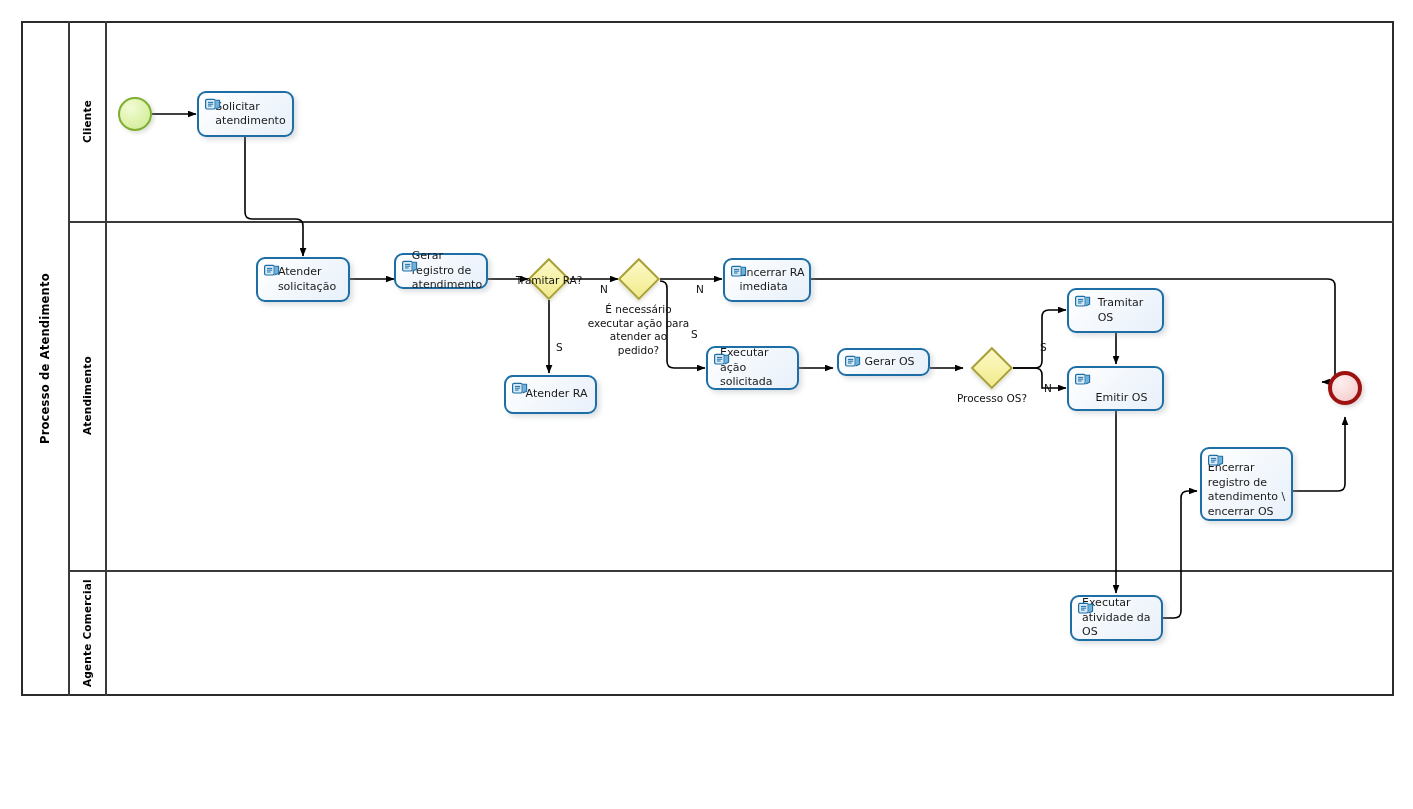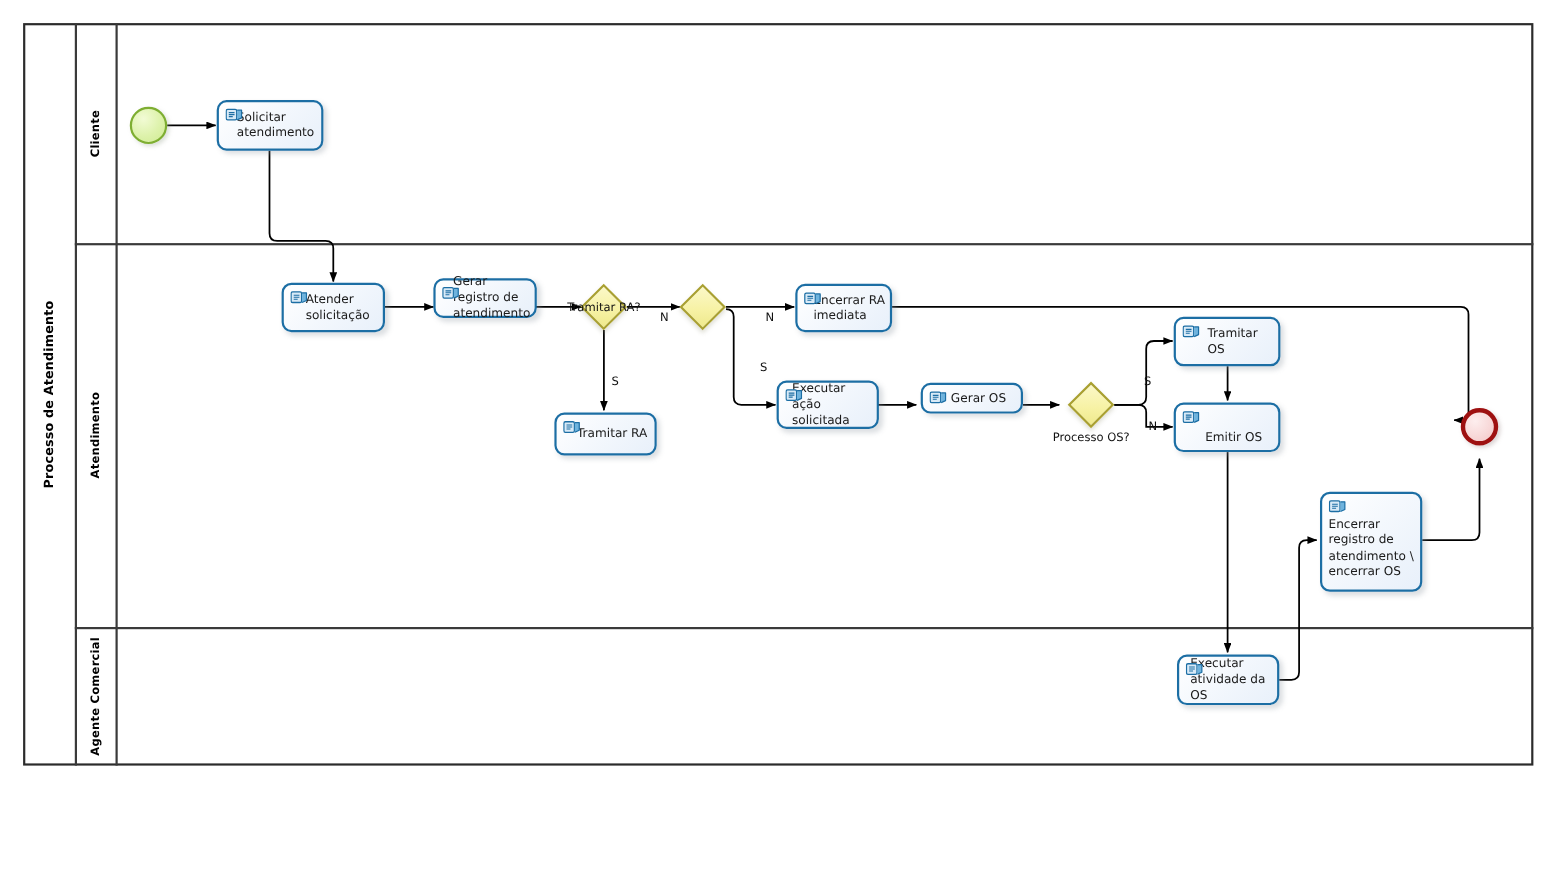--- a/index.html
+++ b/index.html
@@ -158,21 +158,21 @@
     </div>
   </div>
 
   <div class="task" style="left:504px;top:375px;width:93px;height:39px;">
     <div class="task-inner">
       <svg class="task-ico" viewBox="0 0 16 13">
         <rect x="0.6" y="1.4" width="9.6" height="9.6" rx="1.4" fill="#d8eaf7" stroke="#1c6ea4" stroke-width="1.2"></rect>
         <path d="M10.6,2.2 L14.6,2.2 L14.6,9.2 L10.6,11" fill="#6fb3dd" stroke="#1c6ea4" stroke-width="1.1" stroke-linejoin="round"></path>
         <path d="M3,4.4 H8.2 M3,6.2 H8.2 M3,8 H6.6" stroke="#1c6ea4" stroke-width="1"></path>
       </svg>
-      <span class="task-label" style="padding-left:16px;">Tramitar RA</span>
+      <span class="task-label" style="padding-left:16px;">Atender RA</span>
     </div>
   </div>
 
   <div class="task" style="left:723px;top:258px;width:88px;height:44px;">
     <div class="task-inner">
       <svg class="task-ico" viewBox="0 0 16 13">
         <rect x="0.6" y="1.4" width="9.6" height="9.6" rx="1.4" fill="#d8eaf7" stroke="#1c6ea4" stroke-width="1.2"></rect>
         <path d="M10.6,2.2 L14.6,2.2 L14.6,9.2 L10.6,11" fill="#6fb3dd" stroke="#1c6ea4" stroke-width="1.1" stroke-linejoin="round"></path>
         <path d="M3,4.4 H8.2 M3,6.2 H8.2 M3,8 H6.6" stroke="#1c6ea4" stroke-width="1"></path>
       </svg>
@@ -220,21 +220,21 @@
     <div class="task-inner">
       <svg class="task-ico" viewBox="0 0 16 13">
         <rect x="0.6" y="1.4" width="9.6" height="9.6" rx="1.4" fill="#d8eaf7" stroke="#1c6ea4" stroke-width="1.2"></rect>
         <path d="M10.6,2.2 L14.6,2.2 L14.6,9.2 L10.6,11" fill="#6fb3dd" stroke="#1c6ea4" stroke-width="1.1" stroke-linejoin="round"></path>
         <path d="M3,4.4 H8.2 M3,6.2 H8.2 M3,8 H6.6" stroke="#1c6ea4" stroke-width="1"></path>
       </svg>
       <span class="task-label" style="padding-left:16px;margin-top:19px;">Emitir OS</span>
     </div>
   </div>
 
-  <div class="task" style="left:1200px;top:447px;width:93px;height:91px;">
+  <div class="task" style="left:1200px;top:447px;width:93px;height:74px;">
     <div class="task-inner">
       <svg class="task-ico" viewBox="0 0 16 13">
         <rect x="0.6" y="1.4" width="9.6" height="9.6" rx="1.4" fill="#d8eaf7" stroke="#1c6ea4" stroke-width="1.2"></rect>
         <path d="M10.6,2.2 L14.6,2.2 L14.6,9.2 L10.6,11" fill="#6fb3dd" stroke="#1c6ea4" stroke-width="1.1" stroke-linejoin="round"></path>
         <path d="M3,4.4 H8.2 M3,6.2 H8.2 M3,8 H6.6" stroke="#1c6ea4" stroke-width="1"></path>
       </svg>
       <span class="task-label" style="padding-top:12px;">Encerrar
 registro de
 atendimento \
 encerrar OS</span>
@@ -254,20 +254,24 @@
   </div>
 
   <div class="gw" style="left:528px;top:258px;">
       <i></i>
     </div>
   <div class="gwlab" style="left:489px;top:236px;width:120px;margin-top:38px;">Tramitar  RA?</div>
 
   <div class="gw" style="left:618px;top:258px;">
       <i></i>
     </div>
+  <div class="gwlab" style="left:569px;top:303px;width:139px;">É necessário
+executar ação para
+atender ao
+pedido?</div>
 
   <div class="gw" style="left:971px;top:347px;">
       <i></i>
     </div>
   <div class="gwlab" style="left:932px;top:392px;width:120px;">Processo OS?</div>
 
   <div class="flab" style="left:556px;top:341px;">S</div>
   <div class="flab" style="left:600px;top:283px;">N</div>
   <div class="flab" style="left:696px;top:283px;">N</div>
   <div class="flab" style="left:691px;top:328px;">S</div>

